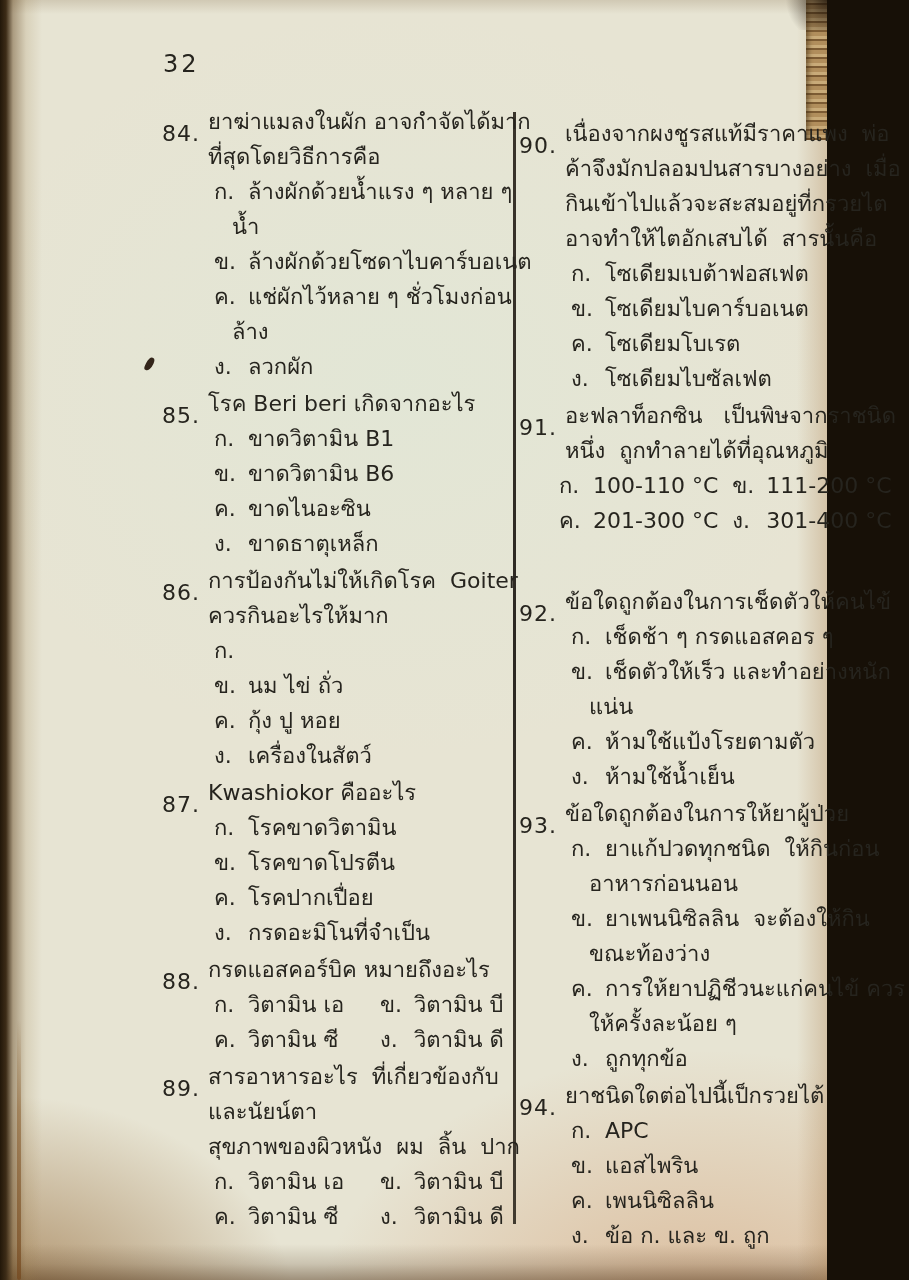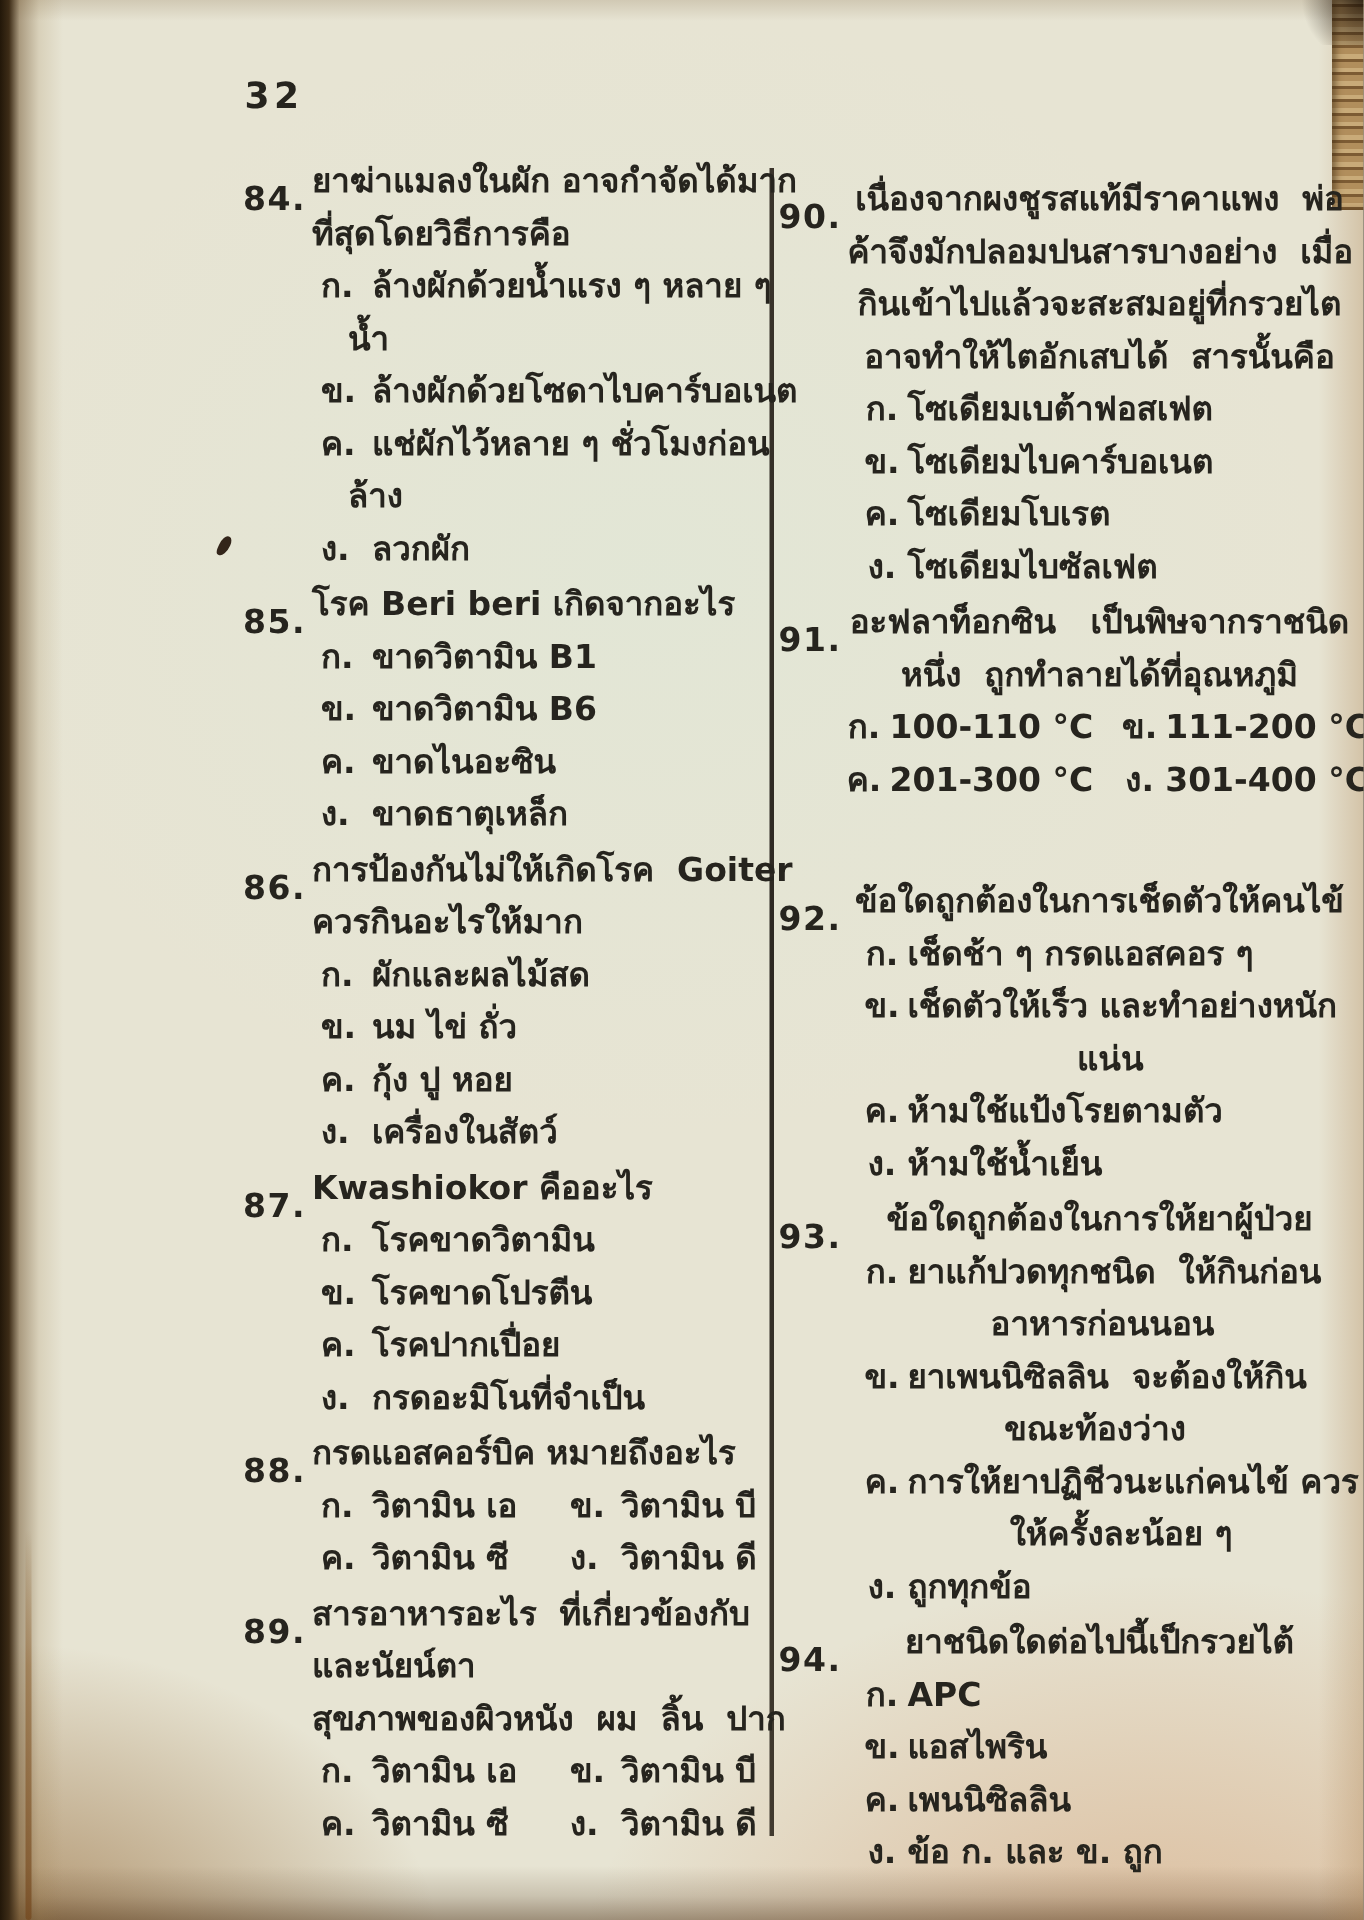--- a/index.html
+++ b/index.html
@@ -1,39 +1,38 @@
 <!DOCTYPE html>
 <html><head>
 <meta charset="utf-8">
 <style>
   html,body{margin:0;padding:0;}
   body{
     width:909px;height:1280px;overflow:hidden;background:#171007;
     font-family:"DejaVu Sans", sans-serif;
   }
   .page{
-    position:relative;width:909px;height:1280px;
+    position:relative;width:827px;height:1280px;
     color:#26241e;
     background-color:#e7e4d3;
     background-image:
       
       linear-gradient(90deg, #221709 0px, #3d2c17 6px, rgba(110,82,45,.50) 13px, rgba(150,120,70,.18) 26px, rgba(150,120,70,0) 42px),
       
       linear-gradient(180deg, rgba(130,105,70,.22) 0, rgba(130,105,70,0) 14px),
       
       linear-gradient(270deg, rgba(170,125,75,.32) 0, rgba(170,125,75,0) 30px),
       
       linear-gradient(0deg, rgba(70,42,15,.45) 0, rgba(70,42,15,.18) 16px, rgba(70,42,15,0) 36px),
       
       radial-gradient(ellipse 420px 300px at 0% 102%, rgba(130,80,25,.60), rgba(130,80,25,0) 70%),
       
       radial-gradient(ellipse 560px 420px at 85% 105%, rgba(205,140,90,.52), rgba(205,140,90,0) 70%),
       
       radial-gradient(ellipse 600px 500px at 48% 30%, rgba(222,232,216,.55), rgba(222,232,216,0) 75%);
-    font-weight: bold;
   }
   
   .edge-stripes{
     position:absolute;right:0;top:0;width:21px;height:140px;
     background:repeating-linear-gradient(180deg,#c9ab79 0 3px,#7c5b33 3px 5px,#b18e5c 5px 9px);
     box-shadow:inset 3px 0 4px rgba(60,40,15,.5);
   }
   .corner-dark{
     position:absolute;right:0;top:0;width:46px;height:30px;
     background:radial-gradient(circle at 100% 0, rgba(25,15,6,.8), rgba(25,15,6,0) 75%);
@@ -49,21 +48,21 @@
   .page-number{
     position:absolute;left:163px;top:50px;
     font-size:24px;letter-spacing:3px;color:#26241e;
   }
   .divider{
     position:absolute;left:513px;top:112px;width:3px;height:1112px;
     background:linear-gradient(180deg,#3a342b 0,#2c2822 50%,#413a2f 100%);
   }
   .col{position:absolute;font-size:22px;line-height:35px;}
   .col-left{left:162px;top:104px;width:350px;}
-  .col-right{left:519px;top:116px;width:382px;text-align:center;}
+  .col-right{left:519px;top:116px;width:382px;}
   .question{margin-bottom:2px;}
   .col-right .question:nth-child(3){margin-top:46px;} 
   .q-line{position:relative;padding-left:46px;white-space:pre;}
   .q-num{position:absolute;left:0;top:12px;letter-spacing:1px;}
   .c-row{margin-left:52px;display:flex;align-items:flex-start;}
   .c-item{display:block;}
   .c-line{display:flex;}
   .c-letter{width:34px;flex:none;}
   .c-text{white-space:pre;}
   .c-cont{margin-left:18px;white-space:pre;}
@@ -155,21 +154,20 @@
           </div>
         </div>
       </div>
       <div class="question">
         <div class="q-line"><span class="q-num">86.</span><span class="q-text">การป้องกันไม่ให้เกิดโรค  Goiter</span></div>
         <div class="q-line cont"><span class="q-text">ควรกินอะไรให้มาก</span></div>
         <div class="c-row">
           <div class="c-item">
             <div class="c-line">
               <span class="c-letter">ก.</span>
-              <span class="c-text">ผักและผลไม้สด</span>
             </div>
           </div>
         </div>
         <div class="c-row">
           <div class="c-item">
             <div class="c-line">
               <span class="c-letter">ข.</span>
               <span class="c-text">นม ไข่ ถั่ว</span>
             </div>
           </div>

